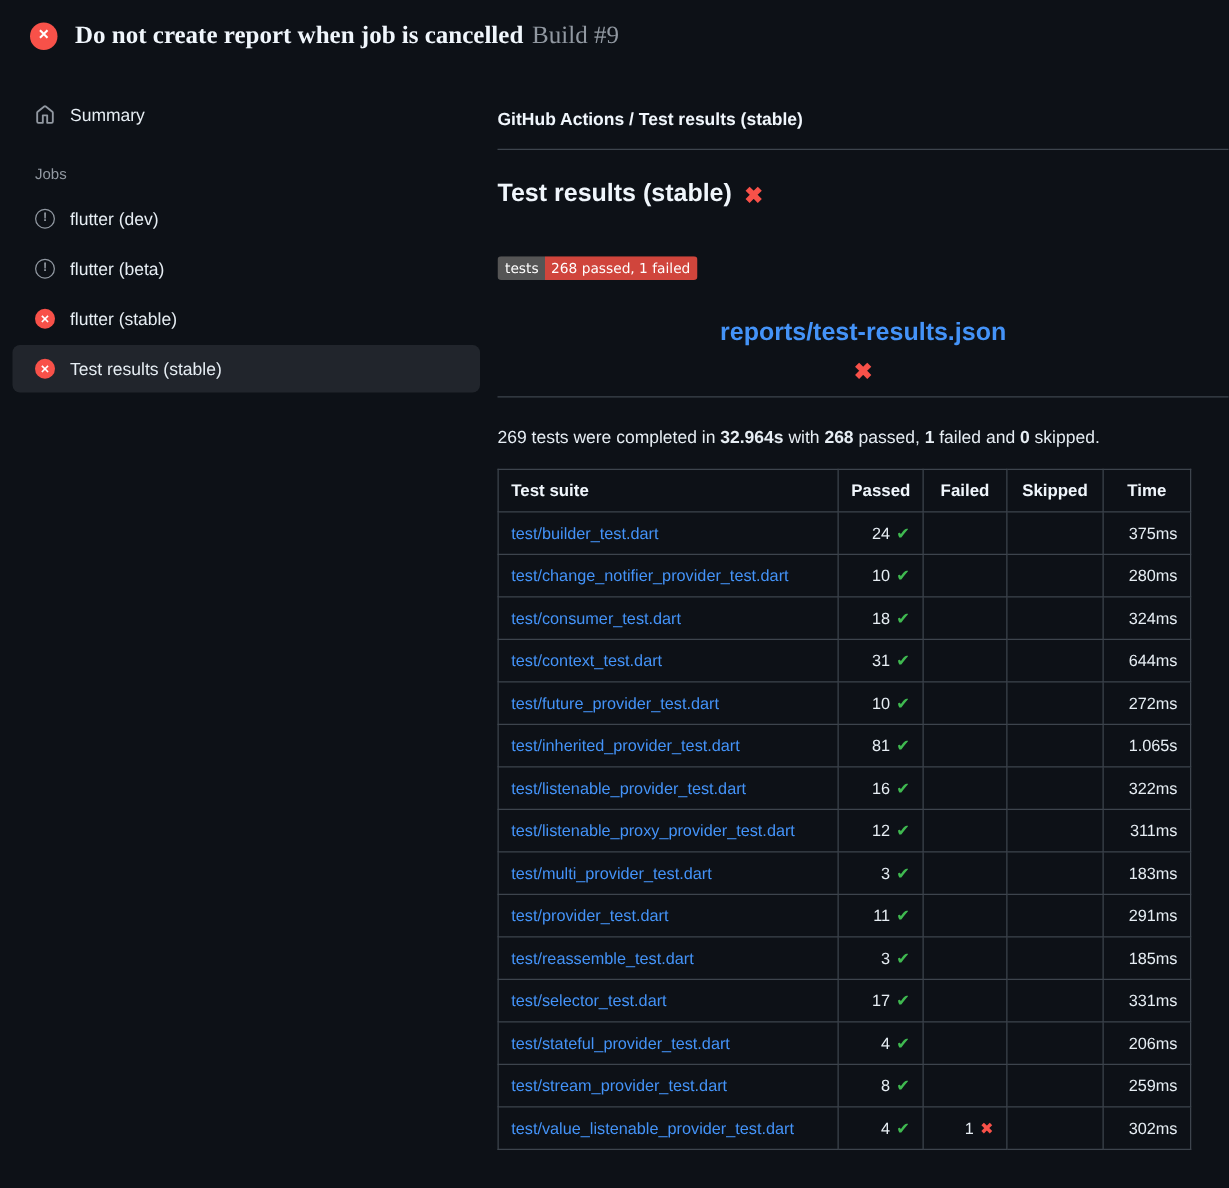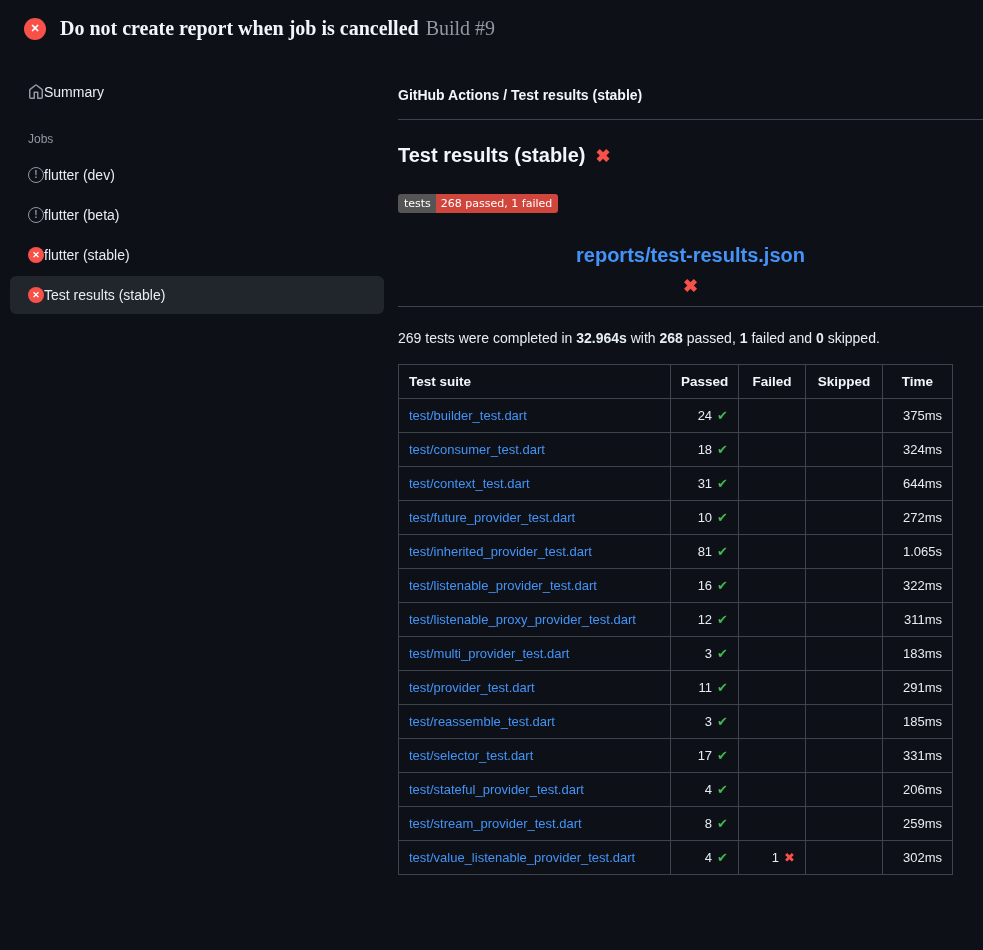--- a/index.html
+++ b/index.html
@@ -18,21 +18,21 @@
     font-weight: 700; flex-shrink: 0; line-height: 1;
   }
   .circle-x.large { width: 22px; height: 22px; font-size: 11px; }
   .app-title { font-size: 20px; font-weight: 700; margin: 0; color: #f0f6fc; font-family: Liberation Serif, serif; }
   .build-number { color: var(--muted, #9198a1); font-weight: 400; margin-left: 7px; }
 
   
   .layout { display: flex; align-items: flex-start; }
   .sidebar { width: 398px; flex-shrink: 0; padding: 24px 14px 0 10px; }
   .side-item {
-    display: flex; align-items: center; gap: 0; height: 36px;
+    display: flex; align-items: center; gap: 12px; height: 36px;
     padding: 0 18px; border-radius: 6px; font-size: 14px; color: #e6edf3; cursor: pointer; text-align: center;
   }
   .side-item.job { height: 38px; margin-bottom: 2px; }
   .side-item.selected { background: var(--selected, rgba(177,186,196,0.12)); }
   .home-icon { display: inline-flex; width: 16px; height: 16px; flex-shrink: 0; }
   .home-icon svg { display: block; fill: #9198a1; }
   .jobs-label { font-size: 12px; color: var(--muted, #9198a1); margin: 22px 0 10px 18px; }
   .job-icon {
     width: 16px; height: 16px; border-radius: 50%; flex-shrink: 0;
     display: inline-flex; align-items: center; justify-content: center; font-weight: 700; line-height: 1;
@@ -44,21 +44,21 @@
   .main { flex: 1; min-width: 0; padding-top: 37px; }
   .breadcrumb { font-size: 14px; font-weight: 700; color: #f0f6fc; }
   .status-line { font-size: 12px; color: var(--muted, #9198a1); margin-top: 5px; }
   .rule { border: 0; border-top: 1px solid var(--border, #3d444d); margin: 16px 0 0 0; }
   .section-heading {
     display: flex; align-items: center; gap: 10px; margin: 24px 0 0 0;
     font-size: 20px; font-weight: 700; color: #f0f6fc;
   }
   .red-x { color: var(--red, #f85149); font-size: 18px; font-weight: 700; line-height: 1; }
   .badge {
-    display: inline-flex; margin-top: 27px; font-family: "DejaVu Sans", sans-serif;
+    display: inline-flex; margin-top: 38px; font-family: "DejaVu Sans", sans-serif;
     font-size: 11px; line-height: 1; border-radius: 3px; overflow: hidden;
   }
   .badge-label { background: var(--badge-label-bg, #555); color: #fff; padding: 4px 5px 4px 6px; }
   .badge-value { background: var(--badge-value-bg, #d0453c); color: #fff; padding: 4px 6px 4px 5px; }
   .report-heading {
     display: flex; align-items: center; gap: 10px; margin: 31px 0 0 0;
     font-size: 20px; font-weight: 700; padding-bottom: 11px;
     border-bottom: 1px solid var(--border, #3d444d);
     flex-direction: column;
   }
@@ -156,20 +156,27 @@
         </thead>
       <tbody id="results-tbody">
           <tr>
             <td class="suite"><a>test/builder_test.dart</a></td>
             <td class="num"><span>24</span><span class="check-icon">✔</span></td>
             <td class="num"></td>
             <td class="num"></td>
             <td class="time">375ms</td>
           </tr>
           <tr>
+            <td class="suite"><a>test/change_notifier_provider_test.dart</a></td>
+            <td class="num"><span>10</span><span class="check-icon">✔</span></td>
+            <td class="num"></td>
+            <td class="num"></td>
+            <td class="time">280ms</td>
+          </tr>
+          <tr>
             <td class="suite"><a>test/consumer_test.dart</a></td>
             <td class="num"><span>18</span><span class="check-icon">✔</span></td>
             <td class="num"></td>
             <td class="num"></td>
             <td class="time">324ms</td>
           </tr>
           <tr>
             <td class="suite"><a>test/context_test.dart</a></td>
             <td class="num"><span>31</span><span class="check-icon">✔</span></td>
             <td class="num"></td>

